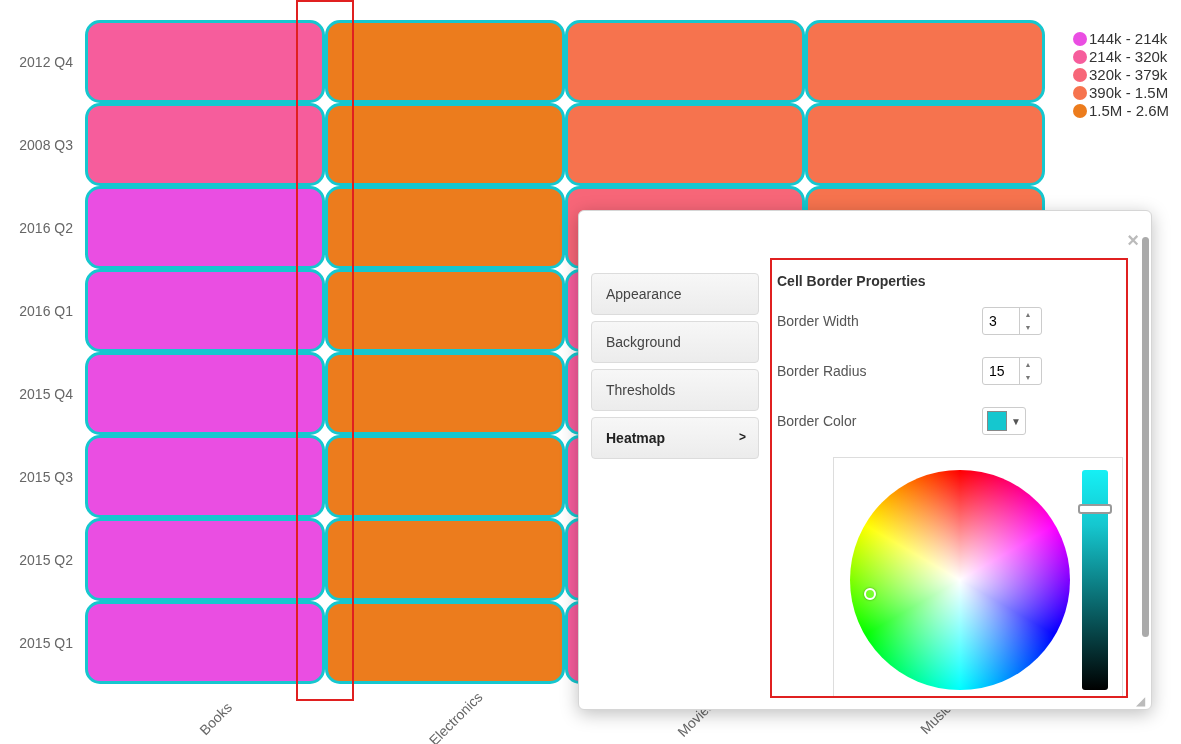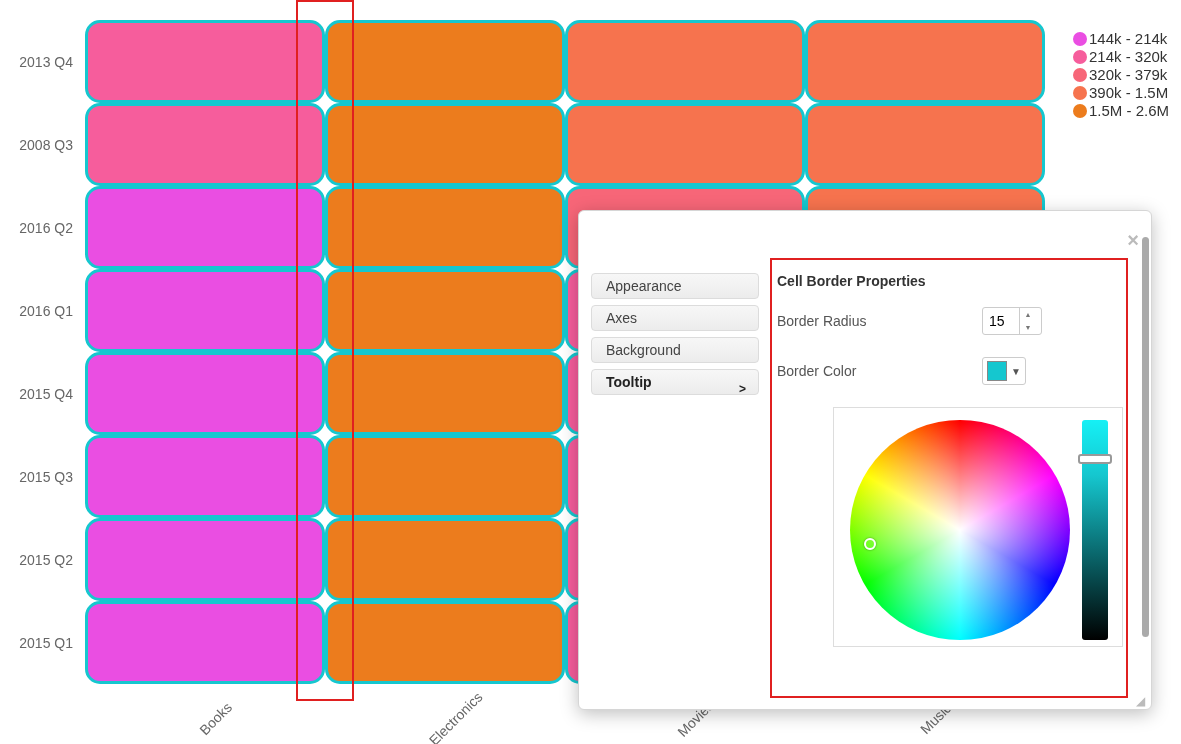--- a/index.html
+++ b/index.html
@@ -144,21 +144,21 @@
     top: 62px;
     width: 168px;
     display: flex;
     flex-direction: column;
     gap: 6px;
   }
   .side-btn {
     background: linear-gradient(#f7f7f7, #ececec);
     border: 1px solid #dcdcdc;
     border-radius: 4px;
-    padding: 4px 14px;
+    padding: 12px 14px;
     text-align: left;
     color: #444;
     cursor: pointer;
     position: relative;
   }
   .side-btn.active {
     font-weight: bold;
     color: #222;
   }
   .side-arrow {
@@ -309,21 +309,21 @@
     height: 12px;
     color: #bbb;
     font-size: 12px;
   }
 </style>
 </head>
 <body>
 
 <div class="chart-area">
   <div class="y-labels">
-    <div class="y-label">2013 Q4</div>
+    <div class="y-label">2012 Q4</div>
     <div class="y-label">2008 Q3</div>
     <div class="y-label">2016 Q2</div>
     <div class="y-label">2016 Q1</div>
     <div class="y-label">2015 Q4</div>
     <div class="y-label">2015 Q3</div>
     <div class="y-label">2015 Q2</div>
     <div class="y-label">2015 Q1</div>
   </div>
   <div class="grid" id="grid">
       <div class="row">
@@ -406,31 +406,41 @@
     </div>
 </div>
 
 <div class="red-box-1"></div>
 
 <div class="panel">
   <div class="panel-close">×</div>
 
   <div class="sidebar">
     <div class="side-btn">Appearance</div>
-    <div class="side-btn">Axes</div>
     <div class="side-btn">Background</div>
+    <div class="side-btn">Thresholds</div>
     <div class="side-btn active">
-      <span>Tooltip</span>
+      <span>Heatmap</span>
       <span class="side-arrow">&gt;</span>
     </div>
   </div>
 
   <div class="props">
     <div class="props-title">Cell Border Properties</div>
 
+    <div class="prop-row">
+      <div class="prop-label">Border Width</div>
+      <div class="num-input">
+        <input value="3" style="">
+        <div class="spin">
+          <span>▲</span>
+          <span>▼</span>
+        </div>
+      </div>
+    </div>
 
     <div class="prop-row">
       <div class="prop-label">Border Radius</div>
       <div class="num-input">
         <input value="15" style="">
         <div class="spin">
           <span>▲</span>
           <span>▼</span>
         </div>
       </div>

